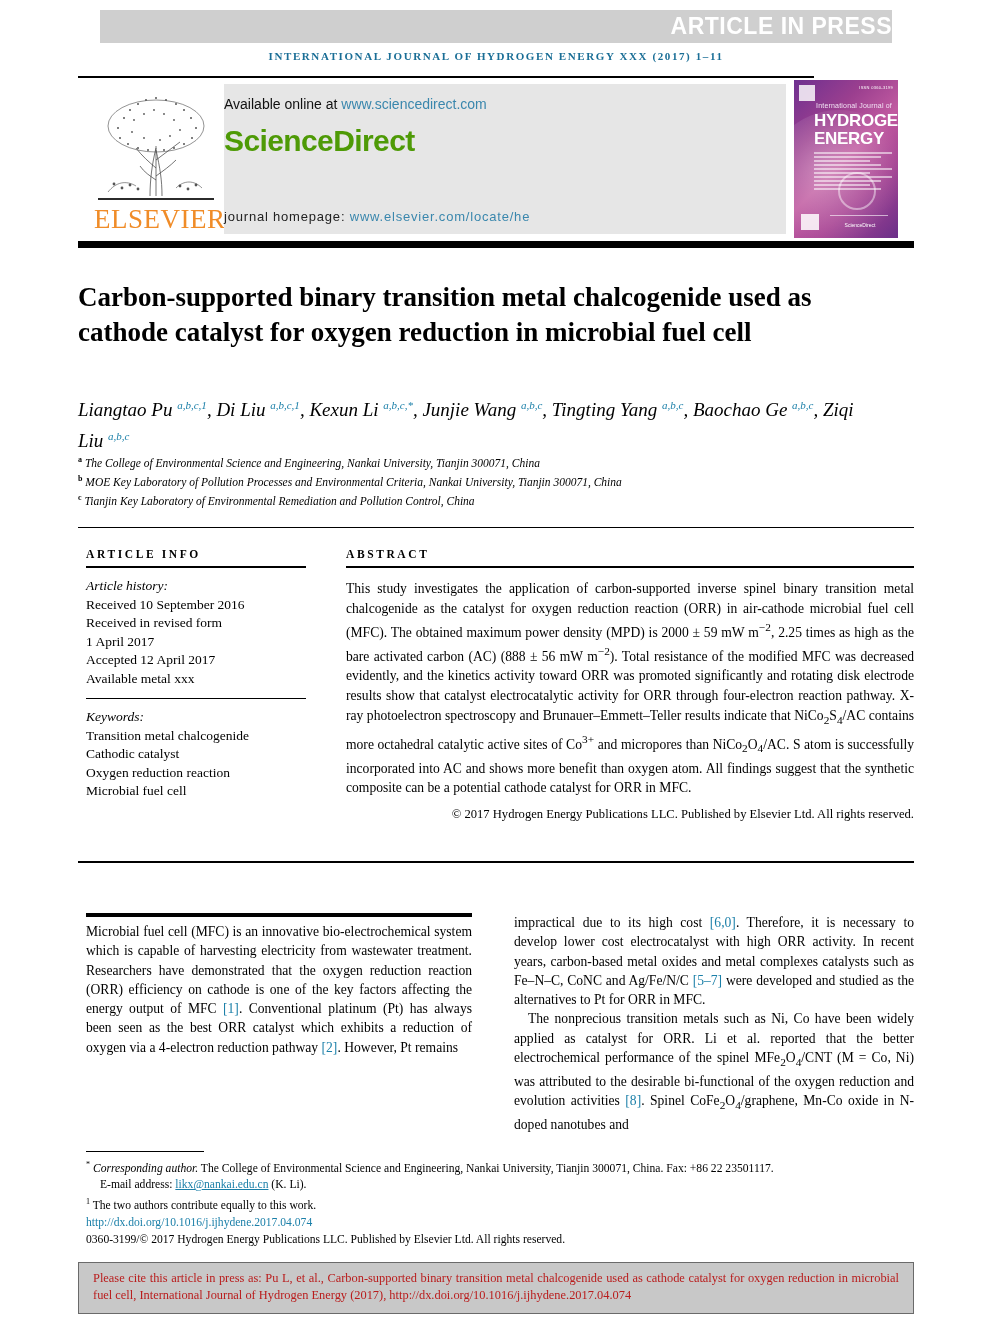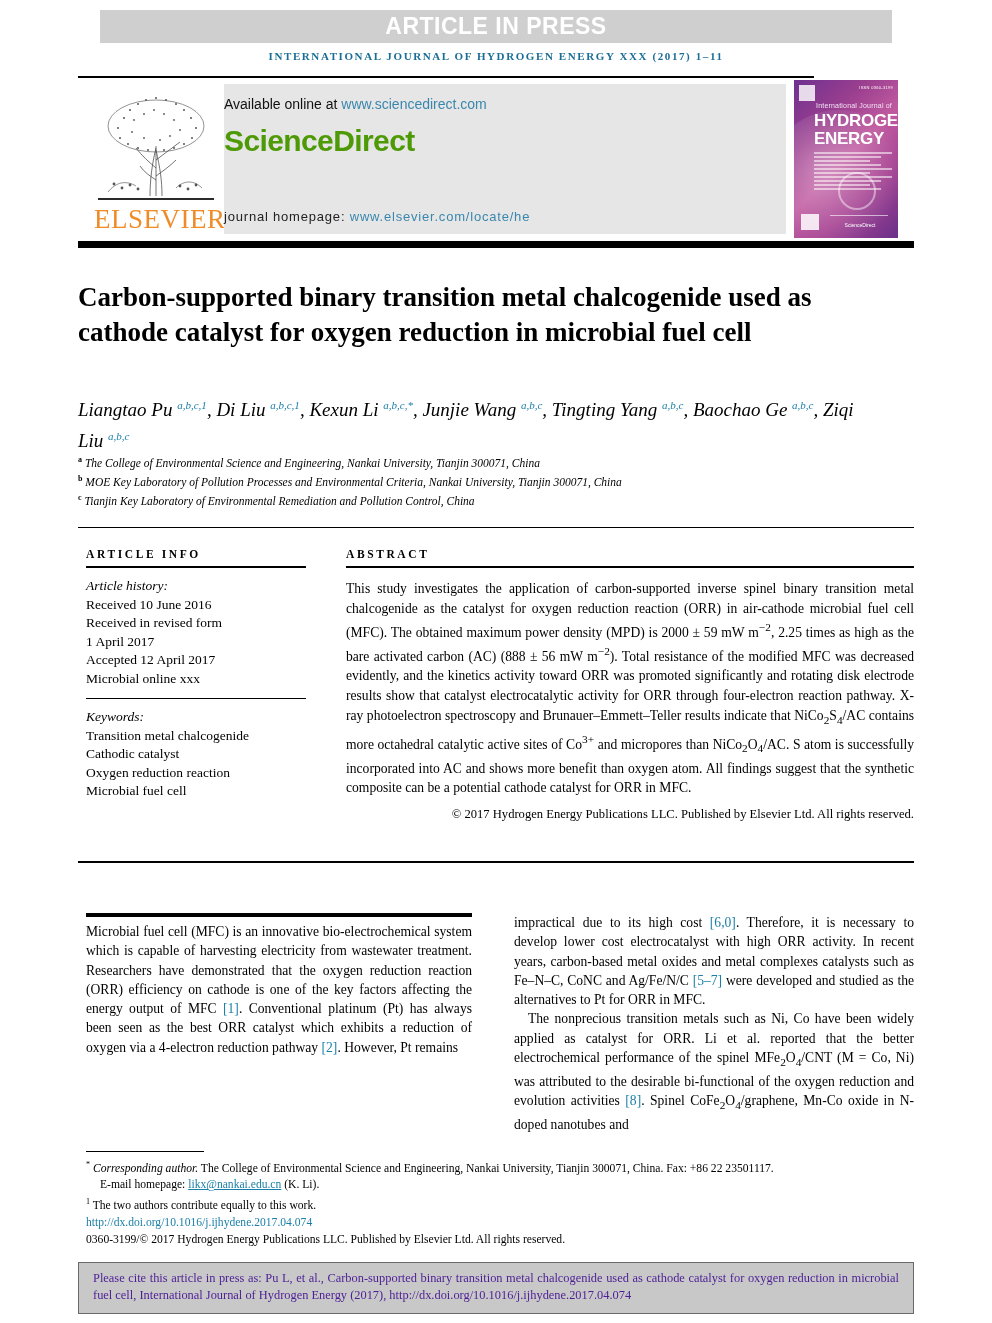--- a/index.html
+++ b/index.html
@@ -25,21 +25,21 @@
   
   .aip-band {
     position: absolute;
     left: 100px;
     top: 10px;
     width: 792px;
     height: 33px;
     background: #cfcfcf;
     display: flex;
     align-items: center;
-    justify-content: center;
+    justify-content: flex-end;
   }
   .aip-band span {
     font-family: "Liberation Sans", sans-serif;
     font-weight: bold;
     font-size: 23px;
     letter-spacing: 0.5px;
     color: #ffffff;
   }
 
   
@@ -458,21 +458,21 @@
     background: #c8c8c8;
     border: 1px solid #6a6a6a;
     box-sizing: border-box;
   }
   .citebox-inner {
     margin: 7px 14px;
     font-family: "Liberation Serif", serif;
     font-size: 12.4px;
     line-height: 16.6px;
     text-align: justify;
-    color: #4c1d95;
+    color: #b91c1c;
   }
 </style>
 </head>
 <body>
 
 <div class="page">
 
   <div class="aip-band">
     <span>ARTICLE IN PRESS</span>
   </div>
@@ -592,25 +592,25 @@
     </div>
 
   <div class="rule-info-top"></div>
 
   <div class="info-col">
     <div class="sec-head">ARTICLE INFO</div>
     <div class="sec-rule"></div>
     <div class="info-body">
       <div class="lbl">Article history:</div>
       <div id="history-lines">
-          <div>Received 10 June 2016</div>
+          <div>Received 10 September 2016</div>
           <div>Received in revised form</div>
           <div>1 April 2017</div>
           <div>Accepted 12 April 2017</div>
-          <div>Microbial online xxx</div>
+          <div>Available metal xxx</div>
         </div>
     </div>
     <div class="kw-rule"></div>
     <div class="kw-body">
       <div class="lbl">Keywords:</div>
       <div id="keyword-lines">
           <div>Transition metal chalcogenide</div>
           <div>Cathodic catalyst</div>
           <div>Oxygen reduction reaction</div>
           <div>Microbial fuel cell</div>
@@ -642,21 +642,21 @@
       </div>
   </div>
 
   <div class="foot-rule"></div>
   <div class="footnotes">
     <div>
       <sup>*</sup>
       <i>Corresponding author.</i><span> The College of Environmental Science and Engineering, Nankai University, Tianjin 300071, China. Fax: +86 22 23501117.</span>
     </div>
     <div class="ind">
-      <span>E-mail homepage: </span><a href="#" class="lnk">likx@nankai.edu.cn</a><span> (K. Li).</span>
+      <span>E-mail address: </span><a href="#" class="lnk">likx@nankai.edu.cn</a><span> (K. Li).</span>
     </div>
     <div>
       <sup>1</sup><span> The two authors contribute equally to this work.</span>
     </div>
     <div class="doi-line">
       <a href="#" class="lnk" style="text-decoration:none;color:inherit">http://dx.doi.org/10.1016/j.ijhydene.2017.04.074</a>
     </div>
     <div class="issn-line">0360-3199/© 2017 Hydrogen Energy Publications LLC. Published by Elsevier Ltd. All rights reserved.</div>
   </div>
 

